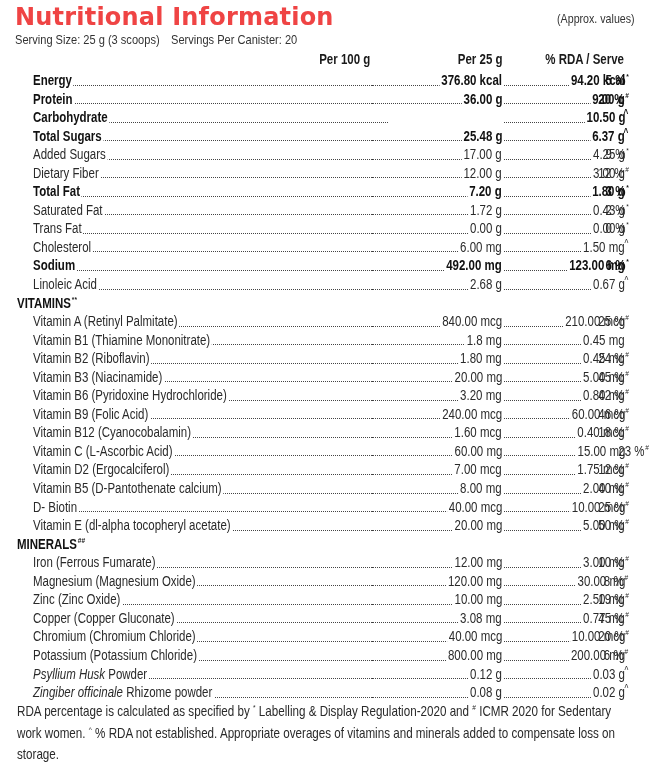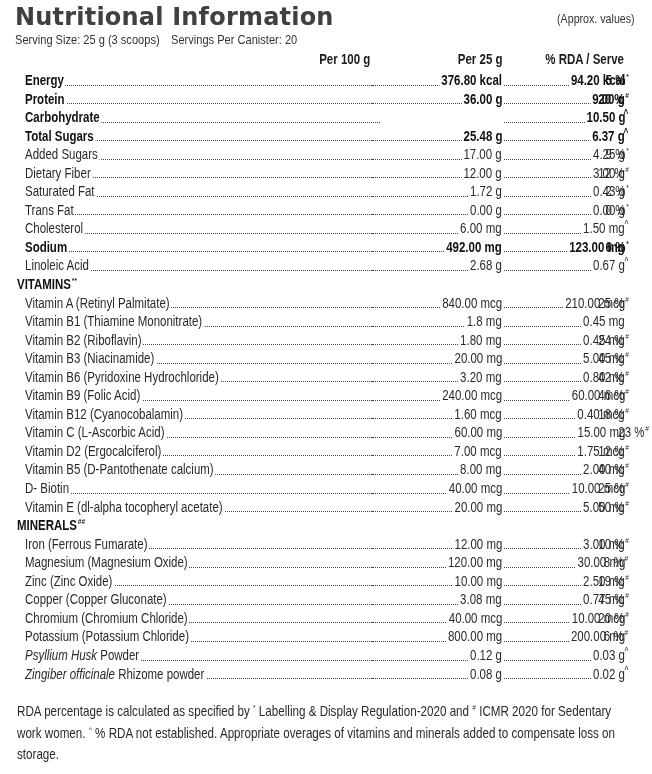--- a/index.html
+++ b/index.html
@@ -1,28 +1,28 @@
 <!DOCTYPE html>
 <html><head>
 <meta charset="utf-8">
 <style>
   html, body { margin: 0; padding: 0; background: #ffffff; }
   body { width: 652px; height: 774px; position: relative; overflow: hidden; color: #1a1a1a; font-family: "Liberation Sans", sans-serif; }
-  .title { position: absolute; left: 15px; top: 3px; font-family: "DejaVu Sans", sans-serif; font-weight: bold; font-size: 24px; letter-spacing: 0.2px; color: #404040; white-space: nowrap; }
+  .title { position: absolute; left: 15px; top: 3px; font-family: "DejaVu Sans", sans-serif; font-weight: bold; font-size: 24px; letter-spacing: 0.2px; color: #ef4444; white-space: nowrap; }
   .approx { position: absolute; right: 17px; top: 11px; font-size: 13px; color: #333; transform: scaleX(0.82); transform-origin: right center; white-space: nowrap; }
   .subtitle { position: absolute; left: 15px; top: 32px; font-size: 13.5px; color: #333; transform: scaleX(0.82); transform-origin: left center; white-space: nowrap; }
   .subtitle span + span { margin-left: 14px; }
   .colhead { position: absolute; top: 51px; font-size: 14px; font-weight: bold; color: #1a1a1a; white-space: nowrap; transform: scaleX(0.82); transform-origin: right center; text-align: right; }
   .h1 { right: 282px; }
   .h2 { right: 150px; }
   .h3 { right: 28px; }
   .rows { position: absolute; left: 17px; top: 71px; width: 608px; }
   .row { position: relative; height: 18.55px; line-height: 18.55px; font-size: 14px; white-space: nowrap; }
   .col { position: absolute; top: 0; height: 18.55px; }
-  .c-name { left: 8px; width: 355px; }
+  .c-name { left: 16px; width: 355px; }
   .c-v1 { left: 355px; width: 130px; }
   .c-v2 { left: 487px; width: 121px; }
   .dots { position: absolute; left: 0; right: 0; bottom: 4px; border-bottom: 1.6px dotted #444; }
   .lbl { position: absolute; left: 0; top: 0; background: #fff; padding-right: 2px; transform: scaleX(0.82); transform-origin: left center; color: #2a2a2a; }
   .val { position: absolute; right: 0; top: 0; background: #fff; padding-left: 2px; transform: scaleX(0.82); transform-origin: right center; color: #2a2a2a; }
   .c-name .dots { left: 0; right: 0; }
   .c-v1 .dots { left: 0; }
   .rda .val { padding-right: 3px; }
   .sup { font-size: 8px; position: relative; top: -6px; margin-left: 1px; }
   .caret { font-size: 10px; position: relative; top: -5px; }
@@ -139,20 +139,37 @@
         <span class="val">12.00 g</span>
       </div>
       <div class="col c-v2">
         <div class="dots"></div>
         <span class="val">3.00 g</span>
       </div>
       <div class="col rda" style="left: 487px; width: 121px;">
         <span class="val" style="right:-6px;background:transparent"><span>12 %</span><span class="sup">#</span></span>
       </div>
     </div>
+    <div class="row bold">
+      <div class="col c-name">
+        <div class="dots"></div>
+        <span class="lbl">Total Fat</span>
+      </div>
+      <div class="col c-v1">
+        <div class="dots"></div>
+        <span class="val">7.20 g</span>
+      </div>
+      <div class="col c-v2">
+        <div class="dots"></div>
+        <span class="val">1.80 g</span>
+      </div>
+      <div class="col rda" style="left: 487px; width: 121px;">
+        <span class="val" style="right:-6px;background:transparent"><span>3 %</span><span class="sup">*</span></span>
+      </div>
+    </div>
     <div class="row">
       <div class="col c-name">
         <div class="dots"></div>
         <span class="lbl">Saturated Fat</span>
       </div>
       <div class="col c-v1">
         <div class="dots"></div>
         <span class="val">1.72 g</span>
       </div>
       <div class="col c-v2">

